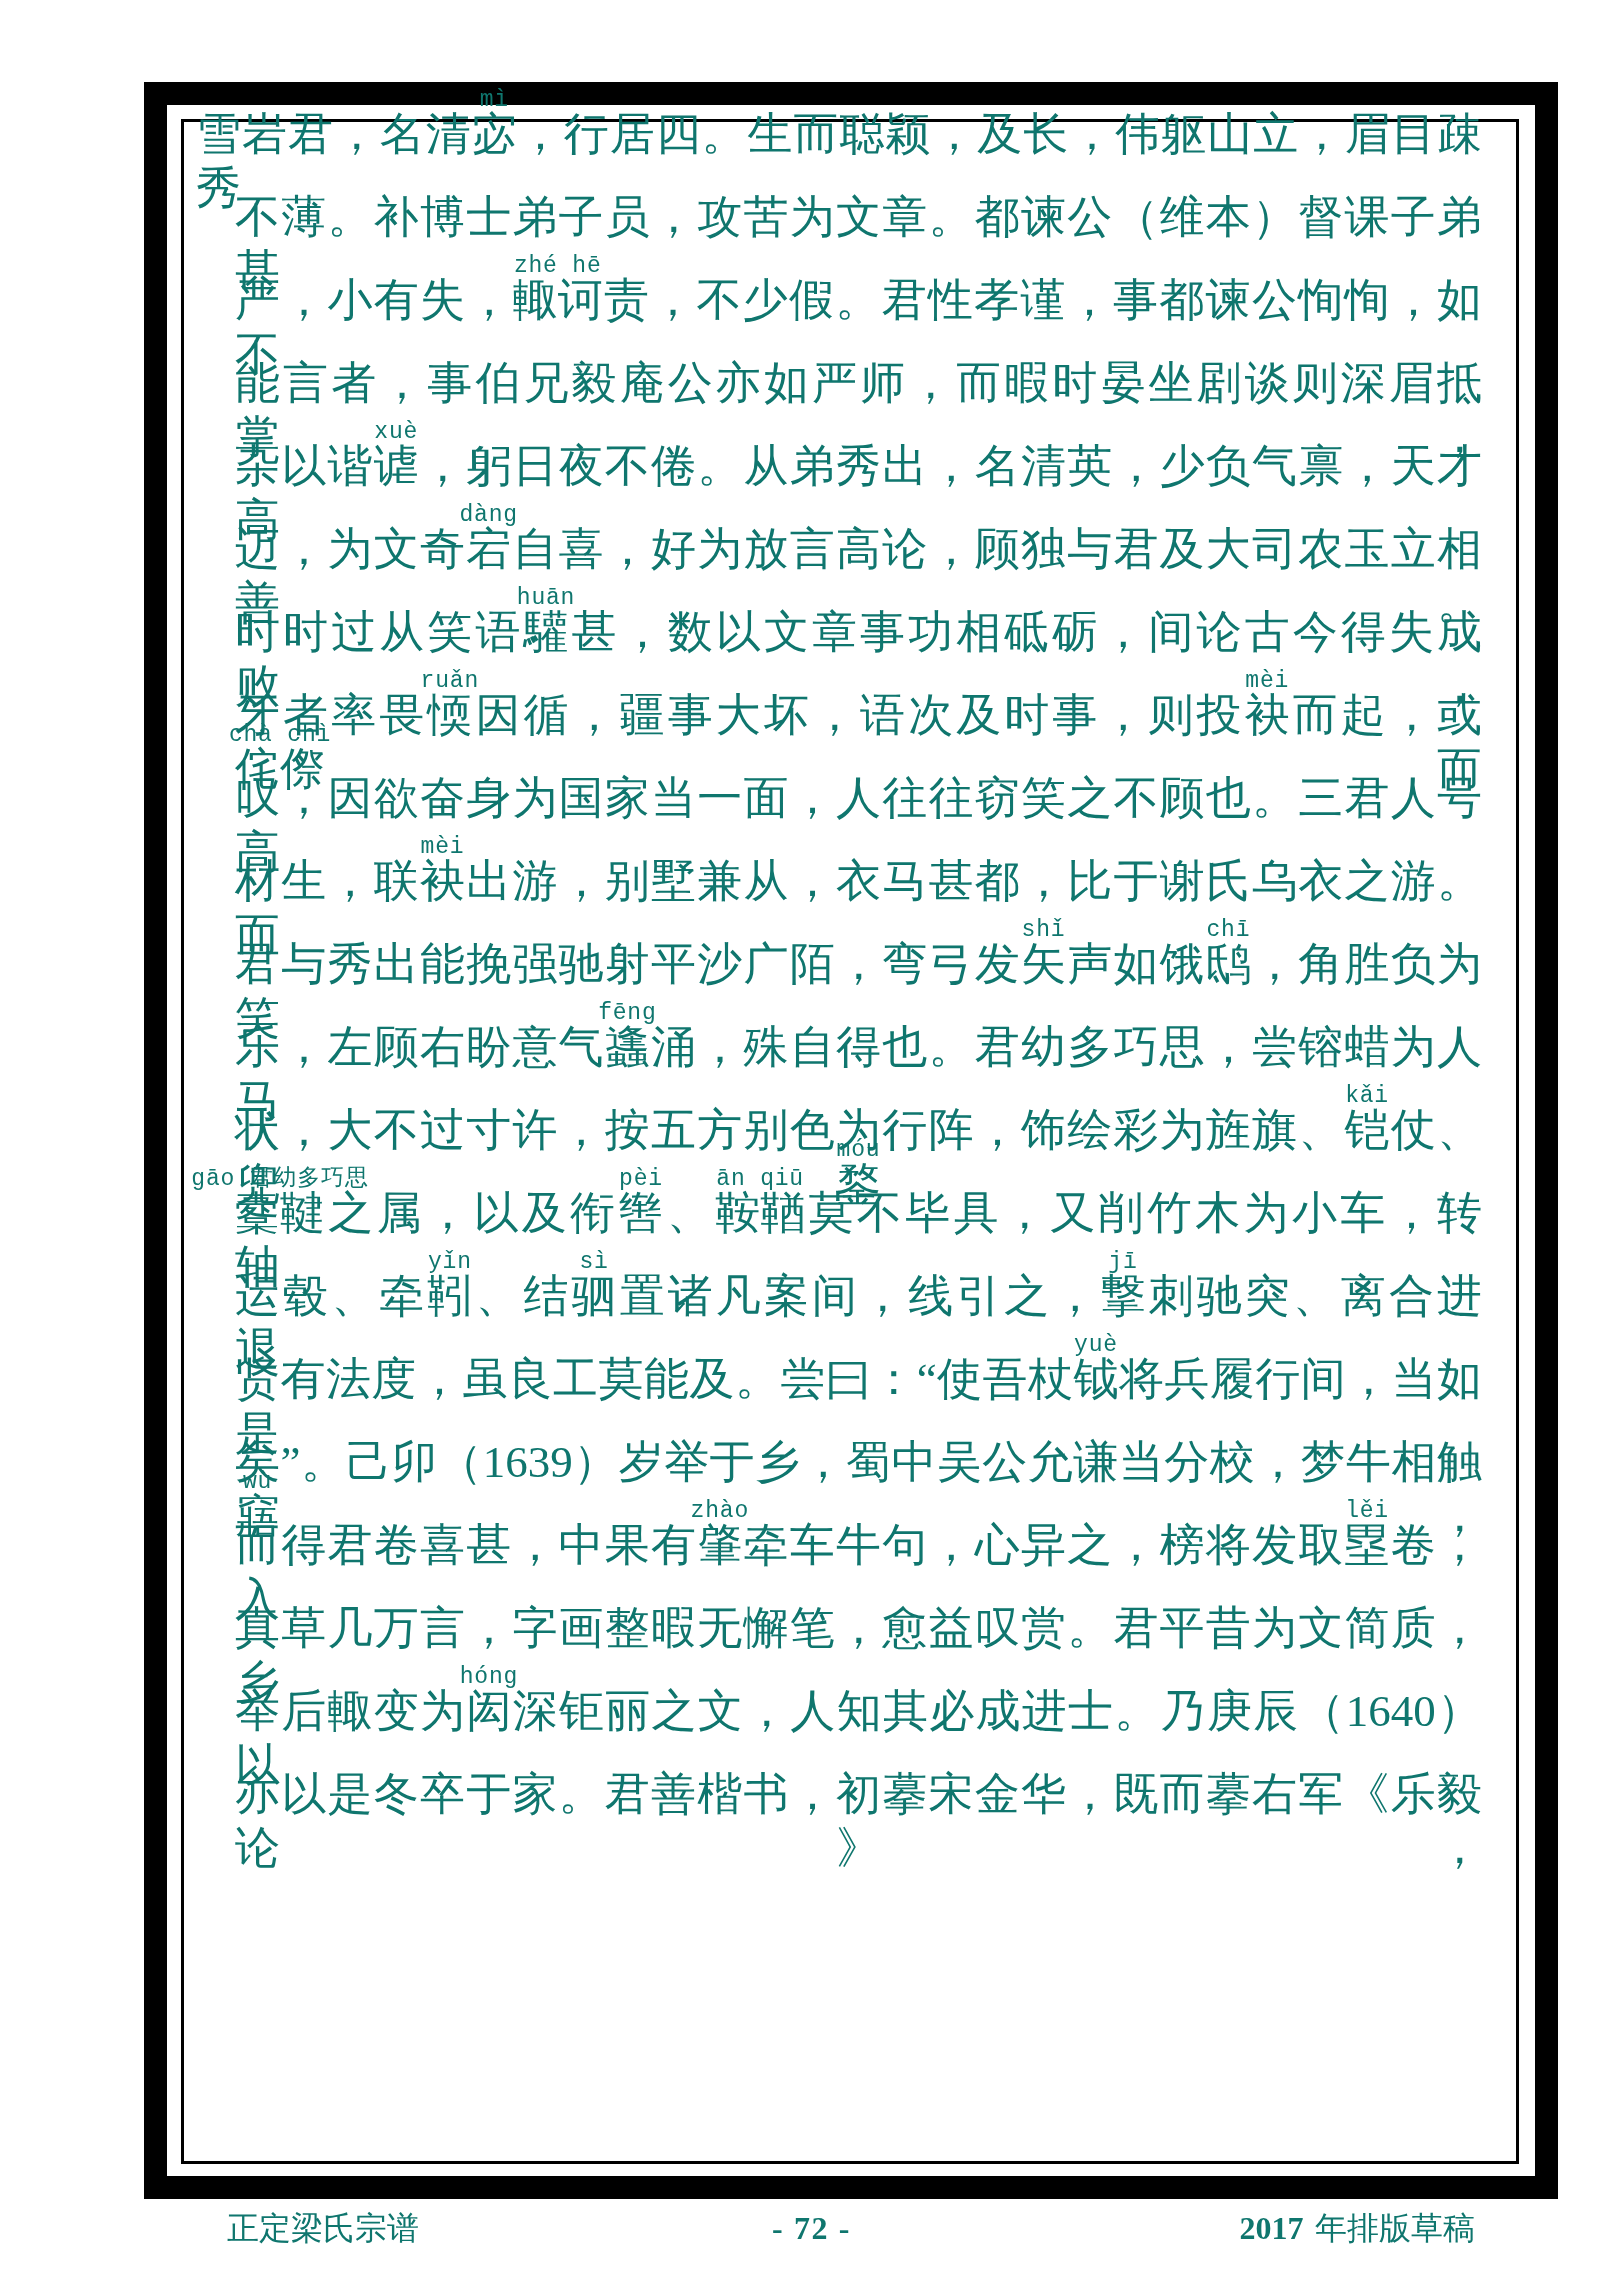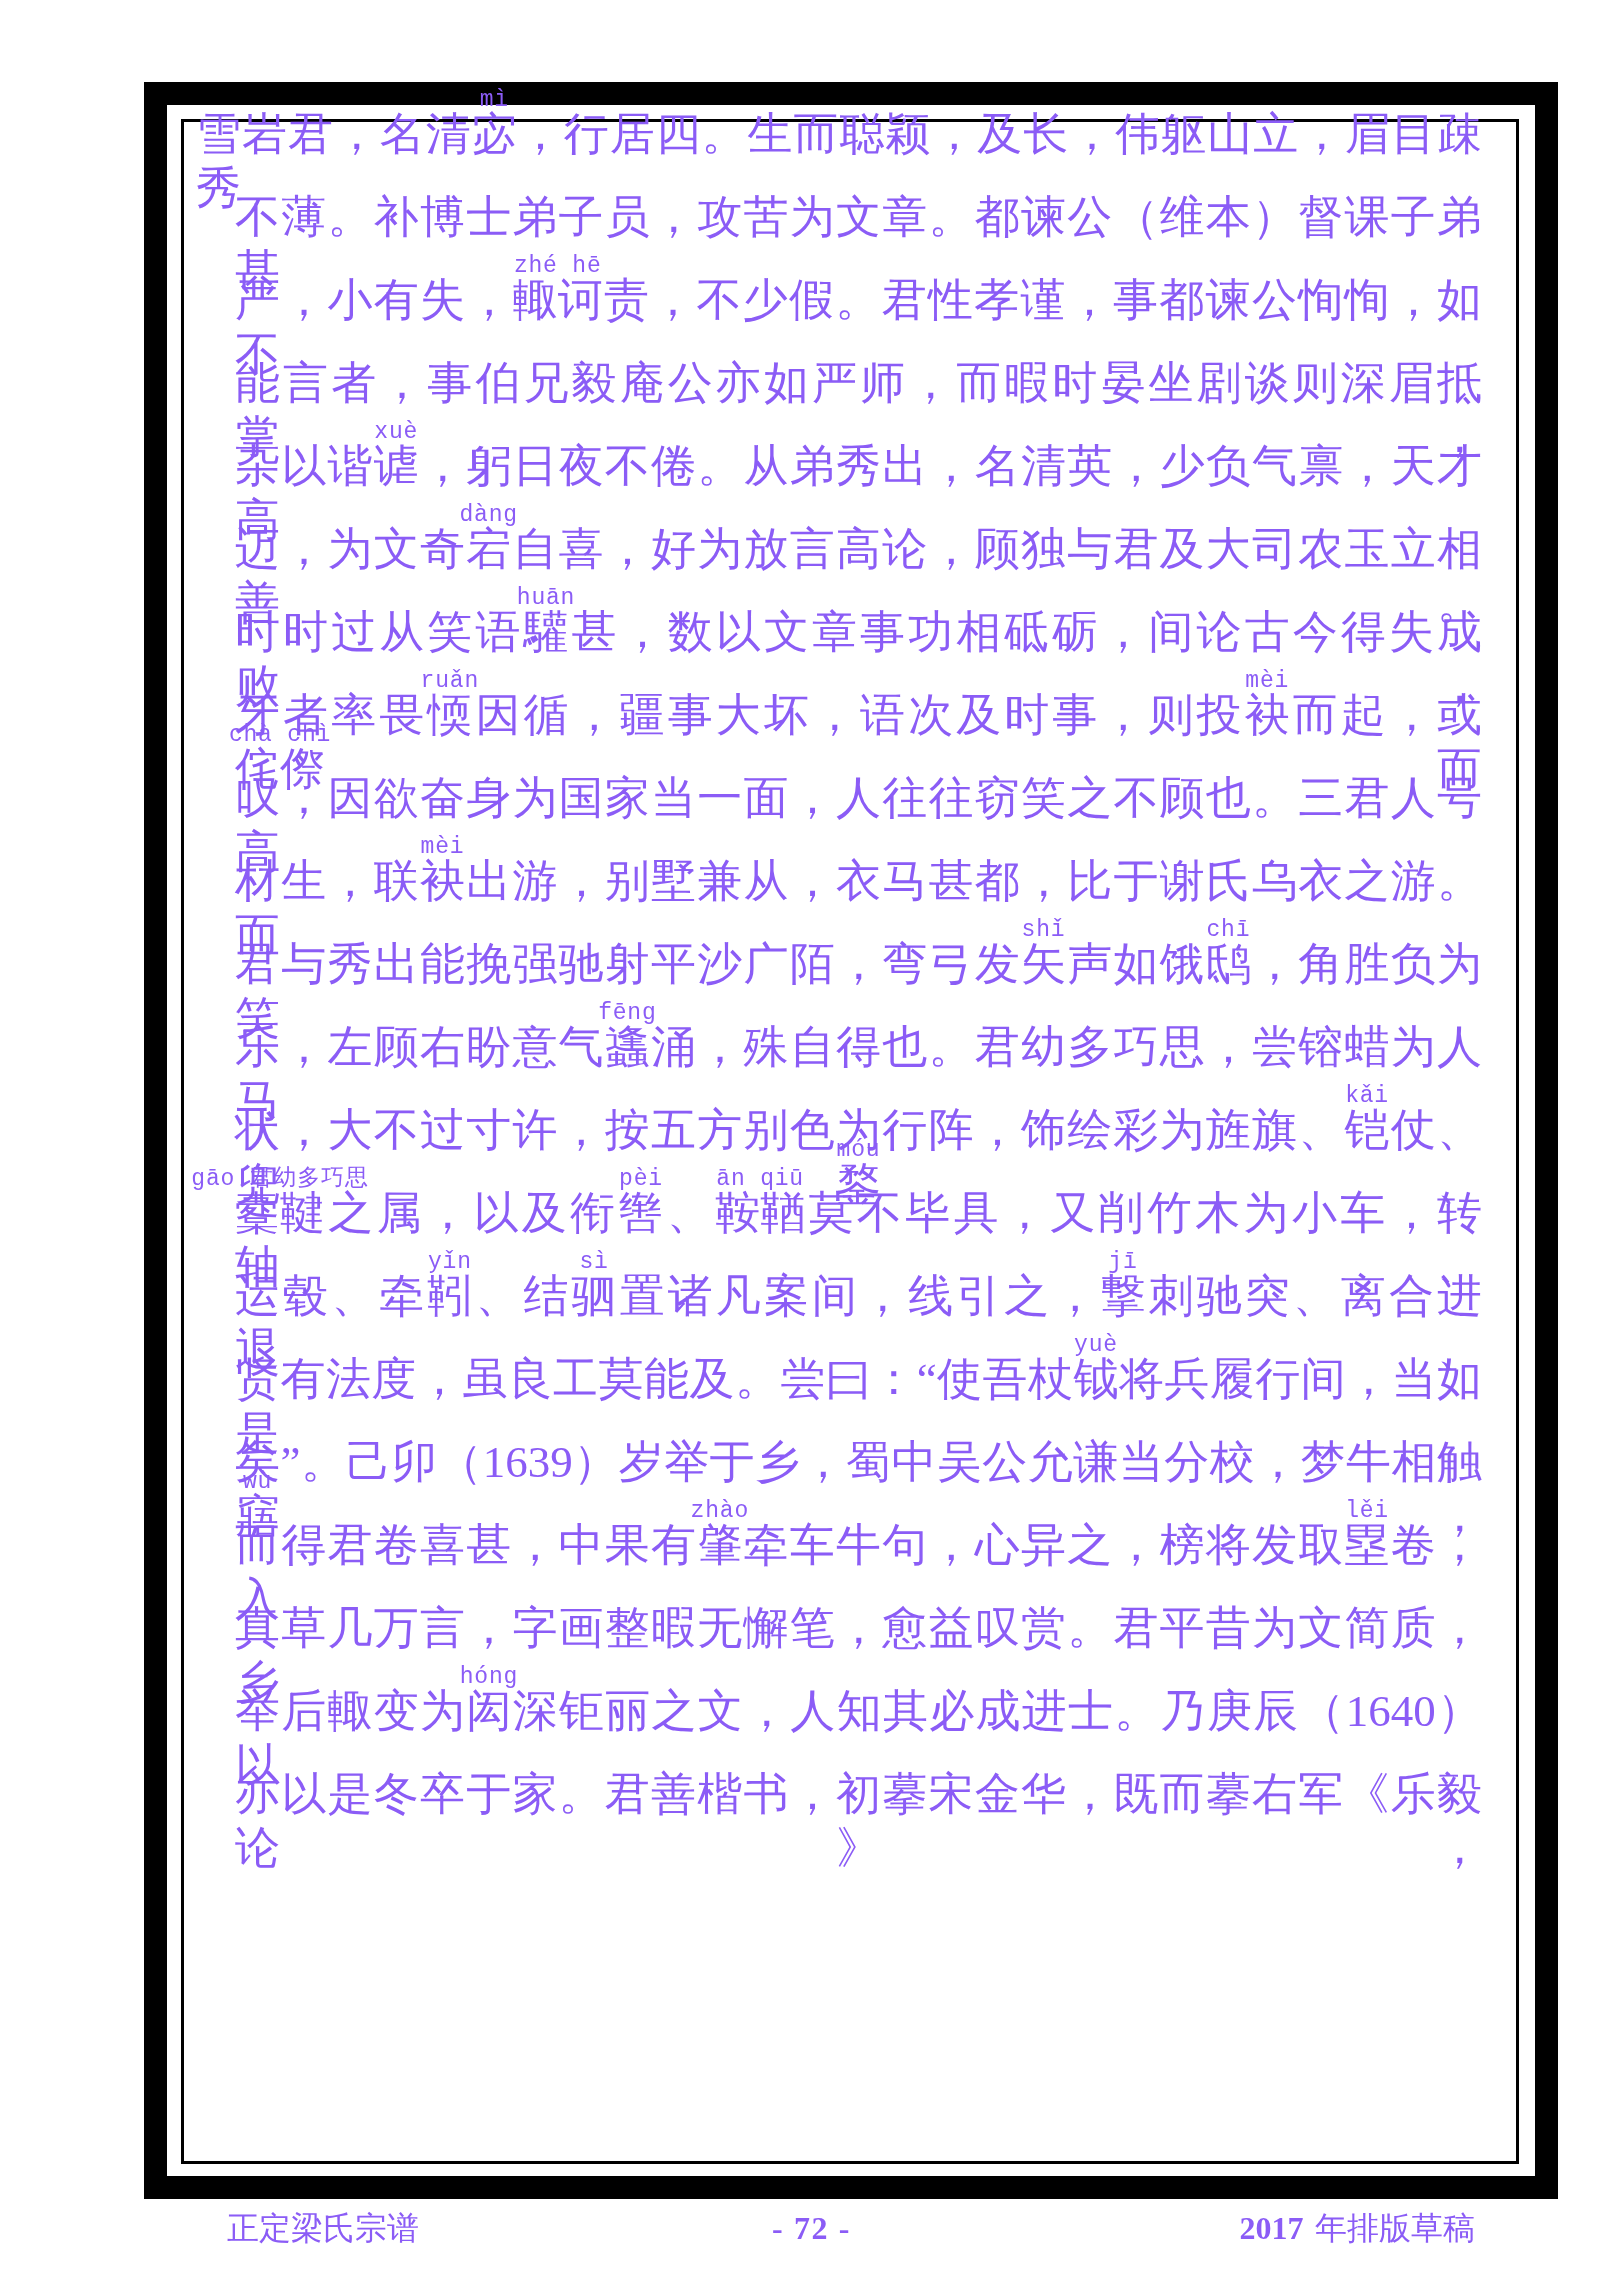--- a/index.html
+++ b/index.html
@@ -6,21 +6,21 @@
     margin: 0;
     padding: 0;
     background: #ffffff;
   }
   .page {
     position: relative;
     width: 1623px;
     height: 2295px;
     background: #ffffff;
     font-family: "Liberation Serif", "DejaVu Serif", serif;
-    color: #8b5cf6;
+    color: #0f766e;
     overflow: hidden;
   }
   
   .outer-frame {
     position: absolute;
     left: 144px;
     top: 82px;
     width: 1414px;
     height: 2117px;
     background: #000000;

